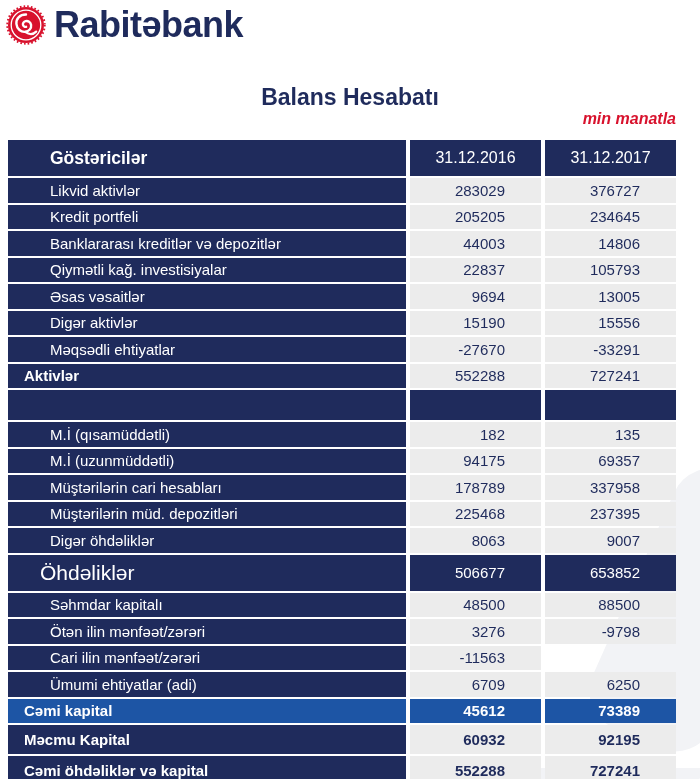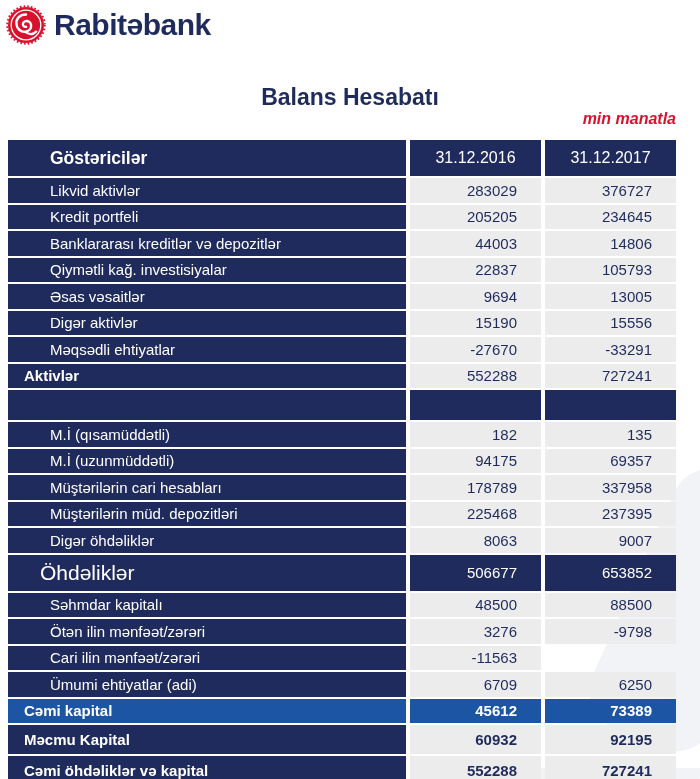--- a/index.html
+++ b/index.html
@@ -13,34 +13,34 @@
   .page{position:relative;width:700px;height:779px;overflow:hidden;background:#fff;}
 
   
   .wm{position:absolute;background:var(--watermark,#f2f3f6);z-index:0;}
   .wm1{right:-58px;top:470px;width:130px;height:280px;transform:rotate(24deg);border-radius:40px;}
   .wm2{left:470px;top:768px;width:230px;height:20px;transform:skewX(-35deg);}
 
   
   .brand{position:absolute;top:5px;left:6px;display:flex;align-items:center;gap:8px;z-index:2;}
   .logo{width:40px;height:40px;display:inline-block;}
-  .brand-name{color:var(--navy,#1f2b5c);font-size:30px;font-weight:bold;letter-spacing:-0.5px;line-height:40px;}
+  .brand-name{color:var(--navy,#1f2b5c);font-size:36px;font-weight:bold;letter-spacing:-0.5px;line-height:40px;}
 
   .title{position:absolute;top:84px;left:0;width:100%;text-align:center;margin:0;
          color:var(--navy,#1f2b5c);font-size:23px;font-weight:600;z-index:2;}
   .unit-note{position:absolute;top:110px;right:24px;color:var(--red,#d8122d);
              font-size:16px;font-style:italic;font-weight:600;z-index:2;}
 
   
   .table{position:absolute;top:140px;left:8px;width:668px;z-index:1;}
   .row{display:grid;grid-template-columns:398px 131px 131px;column-gap:4px;margin-bottom:2px;}
   .cell{display:flex;align-items:center;box-sizing:border-box;overflow:hidden;white-space:nowrap;}
   .cell.label{background:var(--navy,#1f2b5c);color:#fff;padding-left:42px;font-size:15px;}
   .cell.val{background:var(--grid_gray,#ececec);color:var(--navy,#1f2b5c);
-            justify-content:flex-end;padding-right:24px;font-size:15px;}
+            justify-content:flex-end;padding-right:36px;font-size:15px;}
 
   .row-header .cell{height:36px;background:var(--navy,#1f2b5c);color:#fff;}
   .row-header .label{font-weight:bold;font-size:17.5px;}
   .row-header .val{justify-content:center;padding-right:0;font-size:16px;color:#fff;}
 
   .row-data .cell{height:24.5px;}
 
   .row-total-plain .cell{height:24.5px;}
   .row-total-plain .label{font-weight:bold;padding-left:16px;}
 

